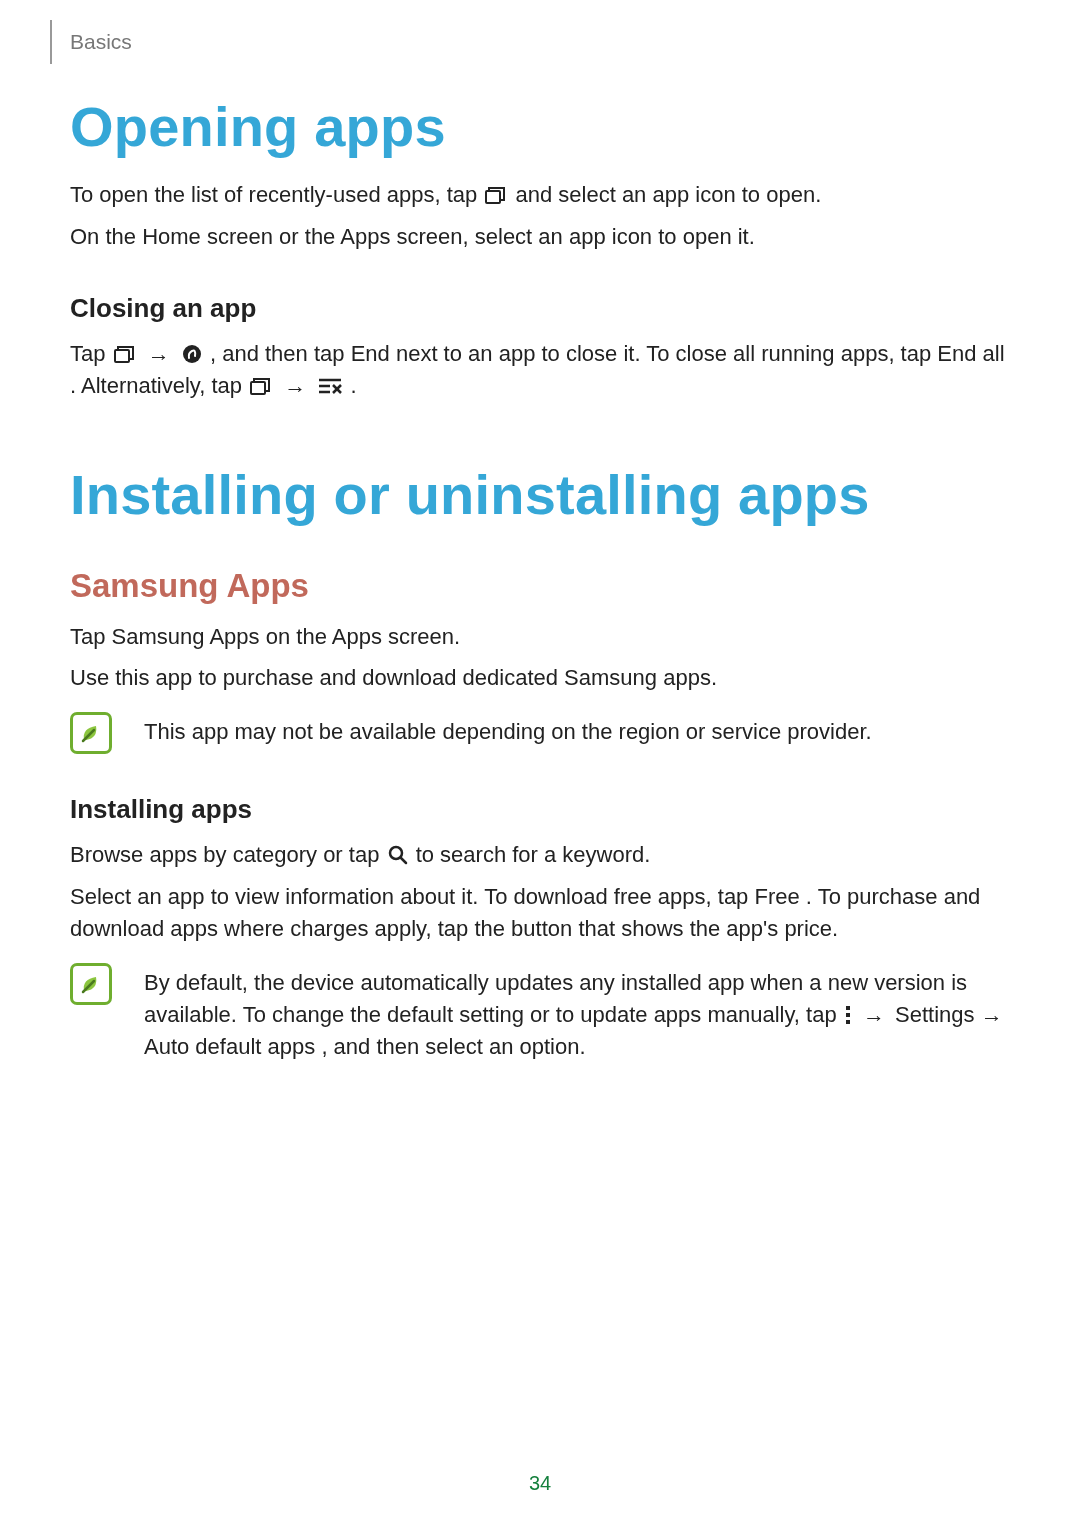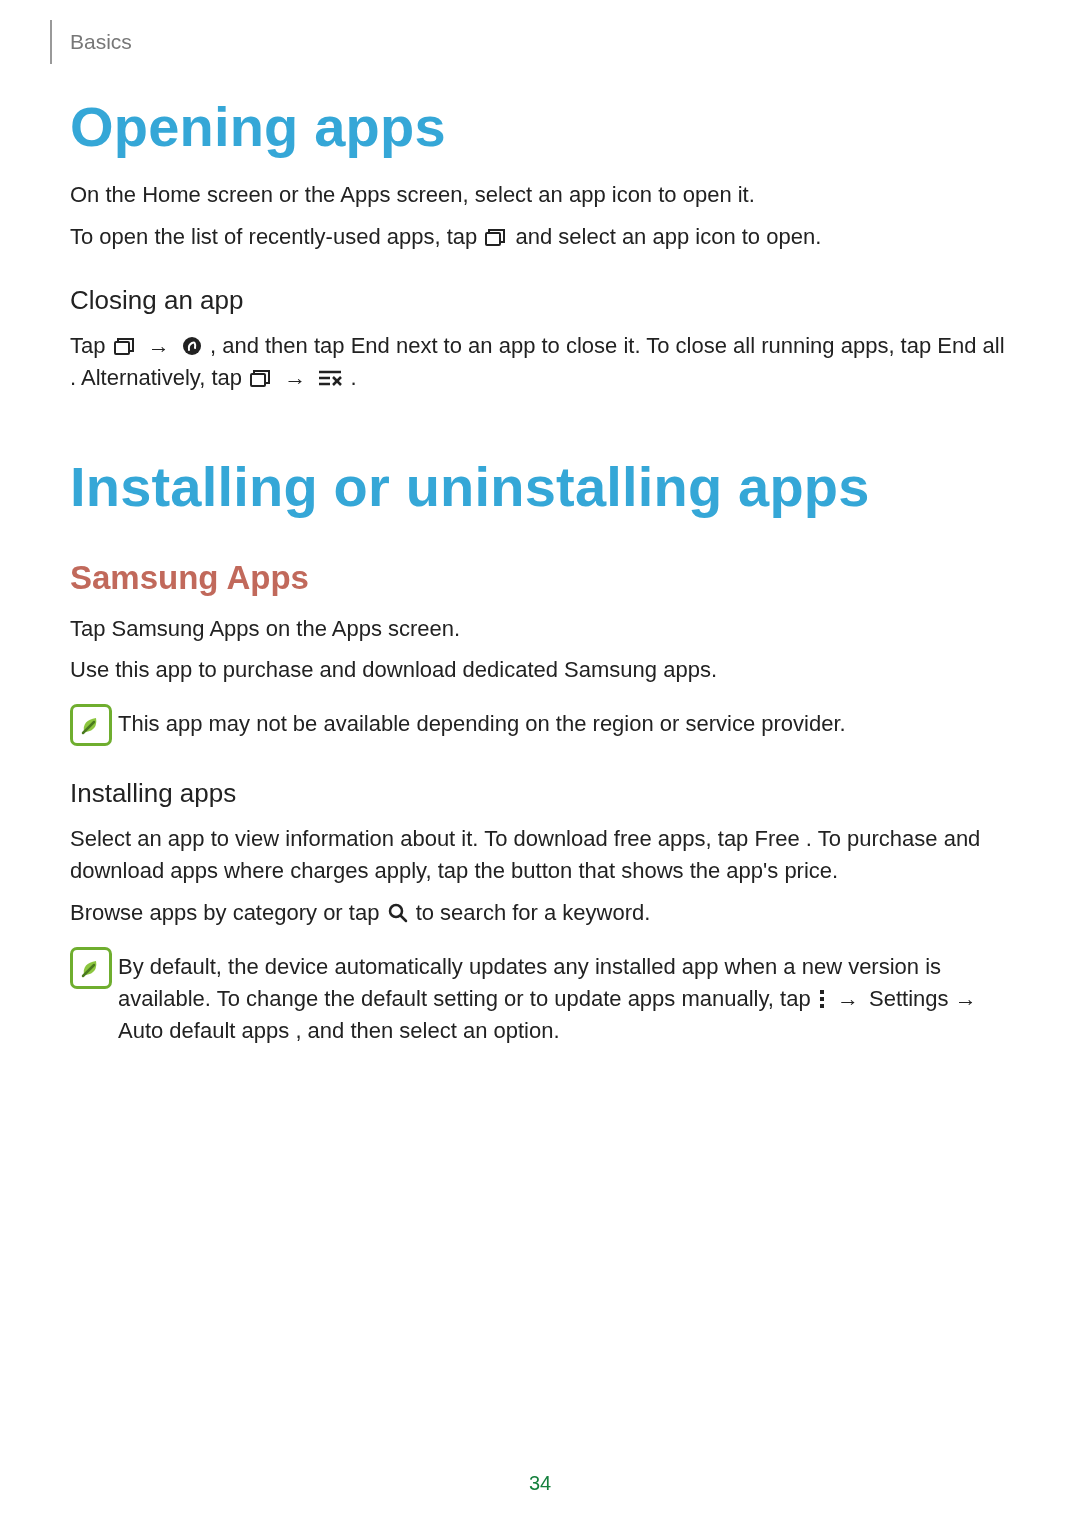--- a/index.html
+++ b/index.html
@@ -44,43 +44,43 @@
   }
   h2.subsection {
     color: #c1695b;
     font-size: 33px;
     font-weight: 700;
     margin: 40px 0 16px 0;
   }
   h3.blackhead {
     color: #222;
     font-size: 26px;
-    font-weight: 400;
-    margin: 32px 0 14px 0;
+    font-weight: 700;
+    margin: 40px 0 14px 0;
   }
   p.body {
     font-size: 22px;
     line-height: 1.45;
     margin: 10px 0 10px 0;
     color: #222;
   }
   .bold { font-weight: 400; }
   .inline-icon {
     display: inline-block;
     vertical-align: -3px;
     margin: 0 2px;
   }
   .arrow {
     display:inline-block;
     margin: 0 4px;
     font-size: 22px;
   }
   .note-row {
     display: flex;
-    gap: 6px;
+    gap: 32px;
     margin: 18px 0 8px 0;
   }
   .note-icon-box {
     width: 42px;
     height: 42px;
     flex: 0 0 42px;
     border-radius: 7px;
     border: 3px solid #6fae2f;
     box-sizing: border-box;
     position: relative;
@@ -111,32 +111,32 @@
 
 <div class="page">
 
   <div class="header-rule"></div>
   <div class="header-row">
     <span class="header-text">Basics</span>
   </div>
 
   <h1 class="section-title">Opening apps</h1>
 
-  <p class="body">On the Home screen or the Apps screen, select an app icon to open it.</p>
-
   <p class="body">
     <span>To open the list of recently-used apps, tap </span>
     <span class="inline-icon">
       <svg width="22" height="18" viewBox="0 0 22 18">
         <rect x="1" y="4" width="14" height="12" rx="1" fill="none" stroke="#222" stroke-width="2"></rect>
         <path d="M4 4 V1 H19 V13 H16" fill="none" stroke="#222" stroke-width="2"></path>
       </svg>
     </span>
     <span> and select an app icon to open.</span>
   </p>
+
+  <p class="body">On the Home screen or the Apps screen, select an app icon to open it.</p>
 
   <h3 class="blackhead">Closing an app</h3>
 
   <p class="body">
     <span>Tap </span>
     <span class="inline-icon">
       <svg width="22" height="18" viewBox="0 0 22 18">
         <rect x="1" y="4" width="14" height="12" rx="1" fill="none" stroke="#222" stroke-width="2"></rect>
         <path d="M4 4 V1 H19 V13 H16" fill="none" stroke="#222" stroke-width="2"></path>
       </svg>
@@ -190,34 +190,34 @@
         <path d="M6 20 Q4 8 18 6 Q20 18 8 20" fill="#8cc63f"></path>
         <line x1="5" y1="21" x2="16" y2="10" stroke="#4a7a1f" stroke-width="2.5" stroke-linecap="round"></line>
       </svg>
     </div>
     <div class="note-text">This app may not be available depending on the region or service provider.</div>
   </div>
 
   <h3 class="blackhead">Installing apps</h3>
 
   <p class="body">
+    <span>Browse apps by category or tap </span>
+    <span class="inline-icon">
+      <svg width="20" height="20" viewBox="0 0 20 20">
+        <circle cx="8" cy="8" r="6" fill="none" stroke="#222" stroke-width="2.5"></circle>
+        <line x1="13" y1="13" x2="18" y2="18" stroke="#222" stroke-width="2.5" stroke-linecap="round"></line>
+      </svg>
+    </span>
+    <span> to search for a keyword.</span>
+  </p>
+
+  <p class="body">
     <span>Select an app to view information about it. To download free apps, tap </span>
     <span class="bold">Free</span>
     <span>. To purchase and download apps where charges apply, tap the button that shows the app's price.</span>
-  </p>
-
-  <p class="body">
-    <span>Browse apps by category or tap </span>
-    <span class="inline-icon">
-      <svg width="20" height="20" viewBox="0 0 20 20">
-        <circle cx="8" cy="8" r="6" fill="none" stroke="#222" stroke-width="2.5"></circle>
-        <line x1="13" y1="13" x2="18" y2="18" stroke="#222" stroke-width="2.5" stroke-linecap="round"></line>
-      </svg>
-    </span>
-    <span> to search for a keyword.</span>
   </p>
 
   <div class="note-row">
     <div class="note-icon-box">
       <svg width="26" height="26" viewBox="0 0 26 26">
         <path d="M6 20 Q4 8 18 6 Q20 18 8 20" fill="#8cc63f"></path>
         <line x1="5" y1="21" x2="16" y2="10" stroke="#4a7a1f" stroke-width="2.5" stroke-linecap="round"></line>
       </svg>
     </div>
     <div class="note-text">

